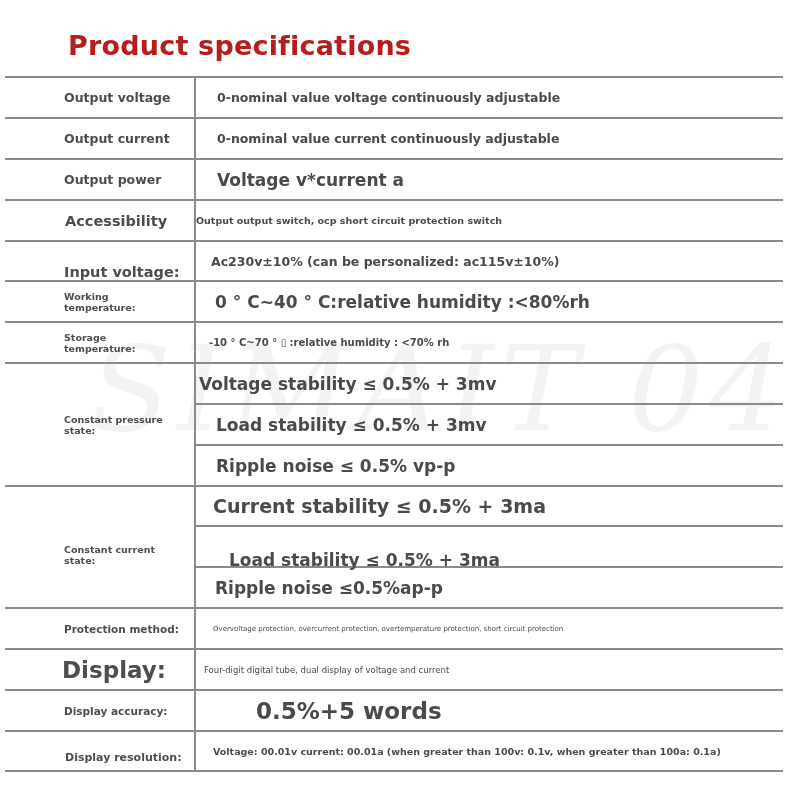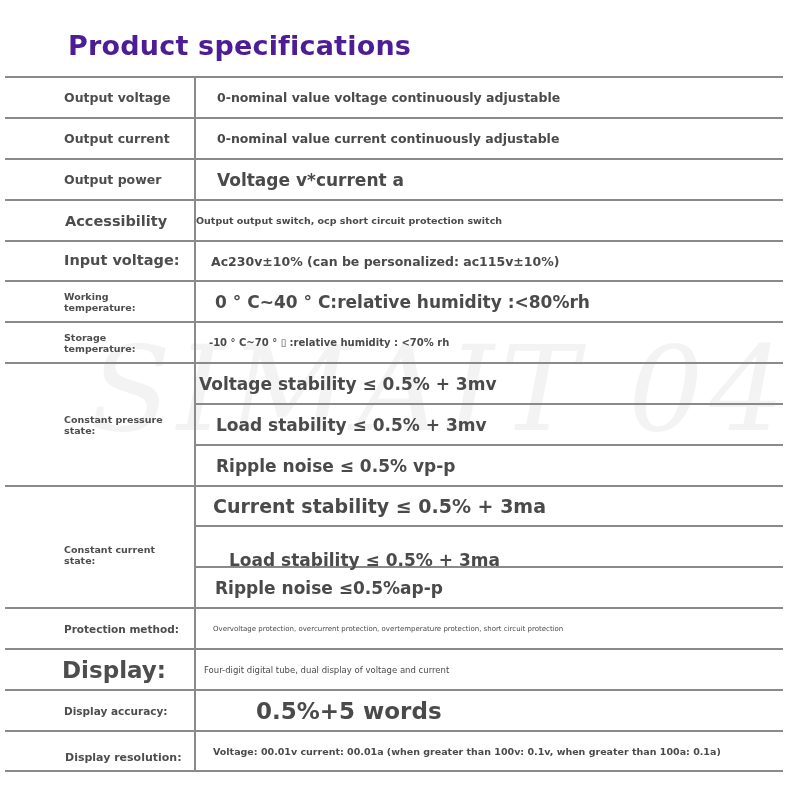--- a/index.html
+++ b/index.html
@@ -1,19 +1,19 @@
 <!DOCTYPE html>
 <html><head>
   <meta charset="utf-8">
   <style>
     html, body { margin: 0; padding: 0; background: #ffffff; }
     body { width: 800px; height: 800px; position: relative; overflow: hidden;
            font-family: "DejaVu Sans", "Liberation Sans", sans-serif; color: #4a4a4a; }
     .title { position: absolute; left: 68px; top: 30px; font-size: 27px; font-weight: bold;
-             color: #4c1d95; letter-spacing: 0.2px; }
+             color: #b91c1c; letter-spacing: 0.2px; }
     .table { position: absolute; left: 5px; top: 76px; width: 778px; }
     .hline { position: absolute; left: 0; width: 778px; height: 2px; background: #8a8a8a; }
     .vline { position: absolute; left: 189px; top: 0; width: 2px; background: #8a8a8a; }
     .label { position: absolute; left: 0; width: 189px; display: flex; align-items: center;
              padding-left: 59px; box-sizing: border-box; color: #4d4d4d; font-weight: bold; }
     .value { position: absolute; left: 191px; width: 587px; display: flex; align-items: center;
              box-sizing: border-box; color: #4a4a4a; font-weight: bold; white-space: nowrap; }
     .s-xs { font-size: 7px; font-weight: normal; }
     .s-md { font-size: 12.5px; }
     .s-lg { font-size: 17px; }
@@ -61,21 +61,21 @@
 
   <div class="label lab-md" style="top:43px;height:39px">Output current</div>
   <div class="value s-md" style="top:43px;height:39px;padding-left:21px">0-nominal value current continuously adjustable</div>
 
   <div class="label lab-md" style="top:84px;height:39px">Output power</div>
   <div class="value s-lg" style="top:84px;height:39px;padding-left:21px">Voltage v*current a</div>
 
   <div class="label lab-lg" style="top:125px;height:39px;padding-left:60px">Accessibility</div>
   <div class="value" style="top:125px;height:39px;font-size:9.5px">Output output switch, ocp short circuit protection switch</div>
 
-  <div class="label lab-lg" style="top:166px;height:36px">Input voltage:</div>
+  <div class="label lab-lg" style="top:178px;height:36px">Input voltage:</div>
   <div class="value s-md" style="top:166px;height:38px;padding-left:15px">Ac230v±10% (can be personalized: ac115v±10%)</div>
 
   <div class="label lab-sm" style="top:206px;height:39px;width:140px;left:0;padding-right:0">Working temperature:</div>
   <div class="value s-lg" style="top:206px;height:39px;padding-left:19px">0 ° C~40 ° C:relative humidity :&lt;80%rh</div>
 
   <div class="label lab-sm" style="top:247px;height:39px;width:140px">Storage temperature:</div>
   <div class="value" style="top:247px;height:39px;padding-left:13px;font-size:10px">-10 ° C~70 ° ▯ :relative humidity : &lt;70% rh</div>
 
   <div class="label" style="top:288px;height:121px;width:170px;font-size:9.5px;line-height:11px">Constant pressure state:</div>
   <div class="value s-lg" style="top:288px;height:39px;padding-left:3px">Voltage stability ≤ 0.5% + 3mv</div>

